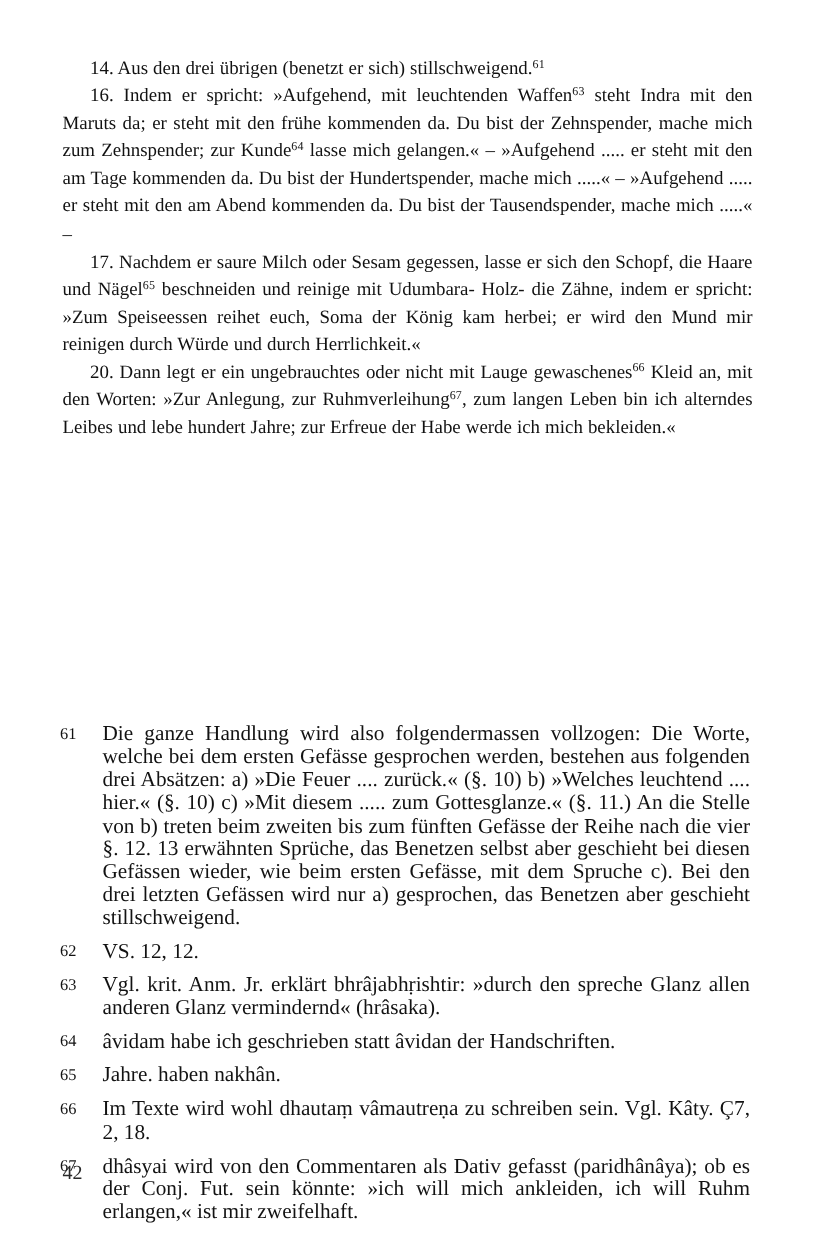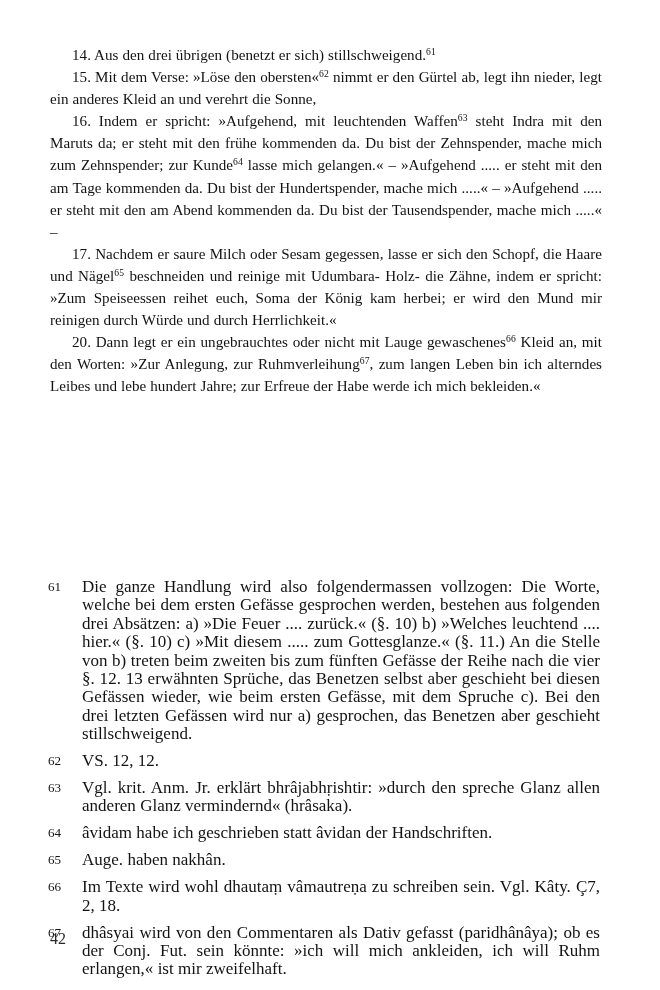--- a/index.html
+++ b/index.html
@@ -87,21 +87,20 @@
 </style>
 </head>
 <body>
 
 <div class="page">
 
   <div class="body-block">
 
     <p class="para"><span>14. Aus den drei übrigen (benetzt er sich) stillschweigend.</span><sup>61</sup></p>
 
-    <p class="para"><span>15. Mit dem Verse: »Löse den obersten«</span><sup>62</sup><span> nimmt er den Gürtel ab, legt ihn nieder, legt ein anderes Kleid an und verehrt die Sonne,</span></p>
 
     <p class="para"><span>16. Indem er spricht: »Aufgehend, mit leuchtenden Waffen</span><sup>63</sup><span> steht Indra mit den Maruts da; er steht mit den frühe kommenden da. Du bist der Zehnspender, mache mich zum Zehnspender; zur Kunde</span><sup>64</sup><span> lasse mich gelangen.« – »Aufgehend ..... er steht mit den am Tage kommenden da. Du bist der Hundertspender, mache mich .....« – »Aufgehend ..... er steht mit den am Abend kommenden da. Du bist der Tausendspender, mache mich .....« –</span></p>
 
     <p class="para"><span>17. Nachdem er saure Milch oder Sesam gegessen, lasse er sich den Schopf, die Haare und Nägel</span><sup>65</sup><span> beschneiden und reinige mit Udumbara- Holz- die Zähne, indem er spricht: »Zum Speiseessen reihet euch, Soma der König kam herbei; er wird den Mund mir reinigen durch Würde und durch Herrlichkeit.«</span></p>
 
 
 
     <p class="para"><span>20. Dann legt er ein ungebrauchtes oder nicht mit Lauge gewaschenes</span><sup>66</sup><span> Kleid an, mit den Worten: »Zur Anlegung, zur Ruhmverleihung</span><sup>67</sup><span>, zum langen Leben bin ich alterndes Leibes und lebe hundert Jahre; zur Erfreue der Habe werde ich mich bekleiden.«</span></p>
 
   </div>
@@ -123,21 +122,21 @@
       <div class="fn-text">Vgl. krit. Anm. Jr. erklärt bhrâjabhṛishtir: »durch den spreche Glanz allen anderen Glanz vermindernd« (hrâsaka).</div>
     </div>
 
     <div class="fn-row">
       <div class="fn-num">64</div>
       <div class="fn-text">âvidam habe ich geschrieben statt âvidan der Handschriften.</div>
     </div>
 
     <div class="fn-row">
       <div class="fn-num">65</div>
-      <div class="fn-text">Auge. haben nakhân.</div>
+      <div class="fn-text">Jahre. haben nakhân.</div>
     </div>
 
     <div class="fn-row">
       <div class="fn-num">66</div>
       <div class="fn-text">Im Texte wird wohl dhautaṃ vâmautreṇa zu schreiben sein. Vgl. Kâty. Ç7, 2, 18.</div>
     </div>
 
     <div class="fn-row">
       <div class="fn-num">67</div>
       <div class="fn-text">dhâsyai wird von den Commentaren als Dativ gefasst (paridhânâya); ob es der Conj. Fut. sein könnte: »ich will mich ankleiden, ich will Ruhm erlangen,« ist mir zweifelhaft.</div>

